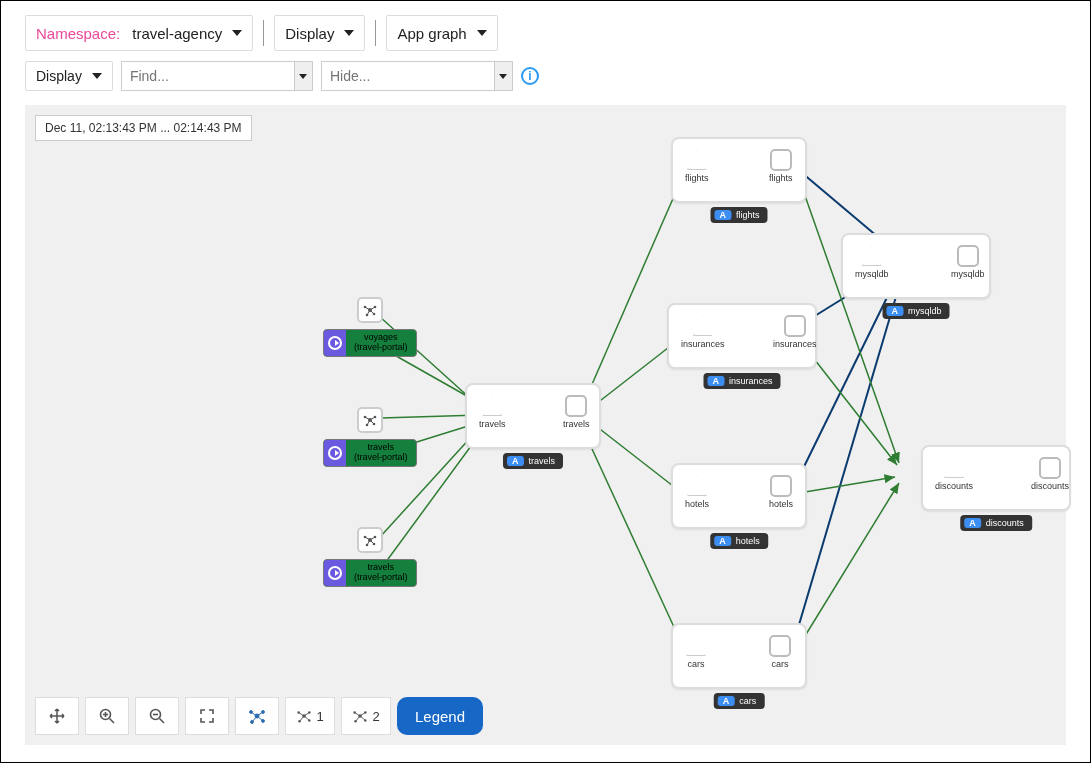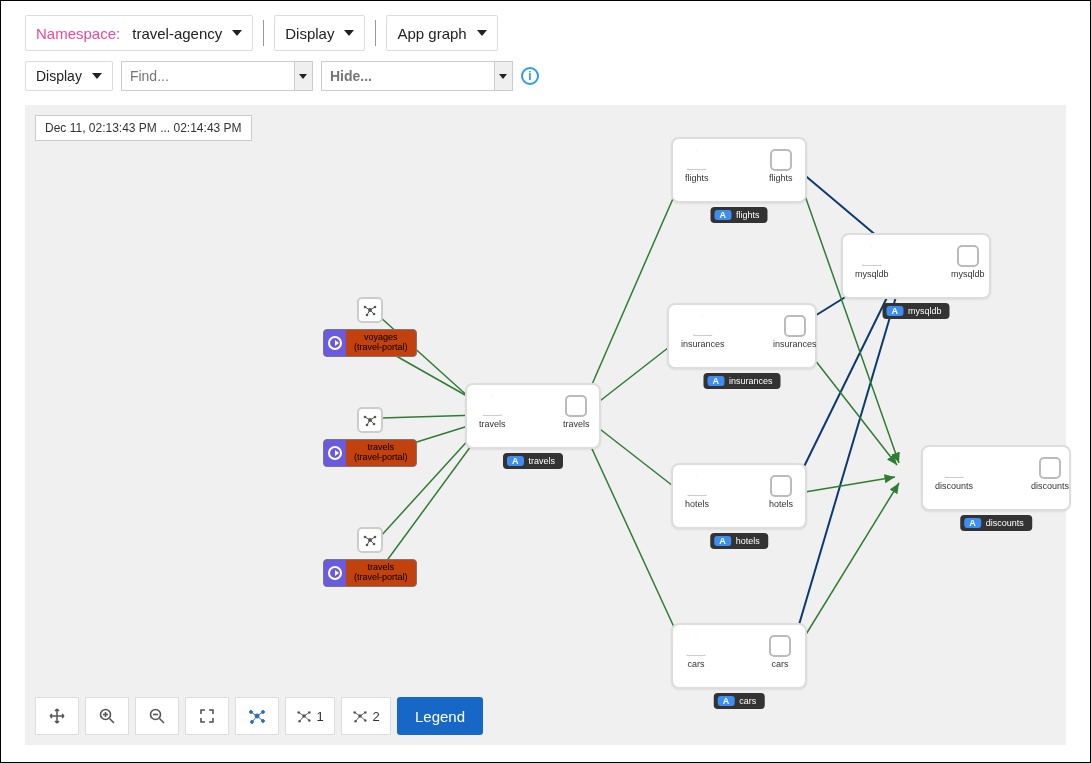--- a/index.html
+++ b/index.html
@@ -28,32 +28,32 @@
   .square { width: 22px; height: 22px; background: #fff; border: 2px solid #bbb; border-radius: 5px; }
   .node-lbl { font-size: 9px; color: #333; margin-top: 2px; text-align: center; }
   .app-badge { position: absolute; left: 50%; transform: translateX(-50%); background: #333; color: #fff; border-radius: 4px; padding: 3px 8px 3px 4px; font-size: 9px; display: flex; align-items: center; gap: 5px; }
   .app-badge .a { background: #3d8ef2; color: #fff; border-radius: 3px; padding: 0 5px; font-size: 9px; font-weight: bold; }
   .edge-label { font-size: 8px; fill: #555; }
 
   
   .entry-group { position: absolute; display: flex; flex-direction: column; align-items: center; gap: 6px; }
   .wl-icon { width: 26px; height: 26px; background: #fff; border: 2px solid #ccc; border-radius: 5px; display: flex; align-items: center; justify-content: center; }
   .wl-icon svg { display: block; }
-  .pill { display: flex; align-items: stretch; border: 1px solid #777; border-radius: 4px; overflow: hidden; background: #c2410c; }
+  .pill { display: flex; align-items: stretch; border: 1px solid #777; border-radius: 4px; overflow: hidden; background: #15803d; }
   .pill .in { background: #6a5adf; width: 22px; display: flex; align-items: center; justify-content: center; }
   .pill .in::after { content: ""; width: 10px; height: 10px; border: 2px solid #fff; border-radius: 50%; position: relative; }
   .pill .in::before { content: ""; position: absolute; width: 0; height: 0; border-top: 3px solid transparent; border-bottom: 3px solid transparent; border-left: 4px solid #fff; margin-left: 3px; }
   .pill .txt { padding: 3px 8px; font-size: 9px; text-align: center; line-height: 1.1; }
 
   
   .bottom-bar { position: absolute; left: 10px; bottom: 10px; display: flex; gap: 6px; }
   .tbtn { width: 44px; height: 38px; background: #fff; border: 1px solid #ddd; display: flex; align-items: center; justify-content: center; font-size: 14px; color: #333; cursor: pointer; }
   .tbtn.small { width: 50px; gap: 4px; font-size: 13px; }
   .tbtn.activehub svg circle, .tbtn.activehub svg line { stroke: #2b6cb0; fill: #2b6cb0; }
-  .legend-btn { background: #1768c6; color: #fff; border: none; padding: 0 18px; height: 38px; font-size: 15px; border-radius: 3px; cursor: pointer; }
+  .legend-btn { background: #1768c6; color: #fff; border: none; padding: 0 18px; height: 38px; font-size: 15px; border-radius: 10px; cursor: pointer; }
 </style>
 </head>
 <body>
 
 <div class="toolbar">
   <div class="seg">
     <span class="label">Namespace:</span>
     <span style="margin-left:6px">travel-agency</span>
     <span class="caret"></span>
   </div>
@@ -72,21 +72,21 @@
 <div class="toolbar2">
   <div class="seg" style="height:30px;font-size:14px">
     <span>Display</span>
     <span class="caret"></span>
   </div>
   <div class="sel-wrap">
     <input class="search-input" style="border: none; height: 28px;" placeholder="Find...">
     <div class="sel-arrow"></div>
   </div>
   <div class="sel-wrap">
-    <input class="search-input" style="border: none; height: 28px; font-weight: bold;" placeholder="Hide...">
+    <input class="search-input" style="border: none; height: 28px;" placeholder="Hide...">
     <div class="sel-arrow"></div>
   </div>
   <span class="info-icon">i</span>
 </div>
 
 <div class="canvas-wrap">
   <div class="time-chip">Dec 11, 02:13:43 PM ... 02:14:43 PM</div>
 
   <svg class="svg-stage">
     <defs>

